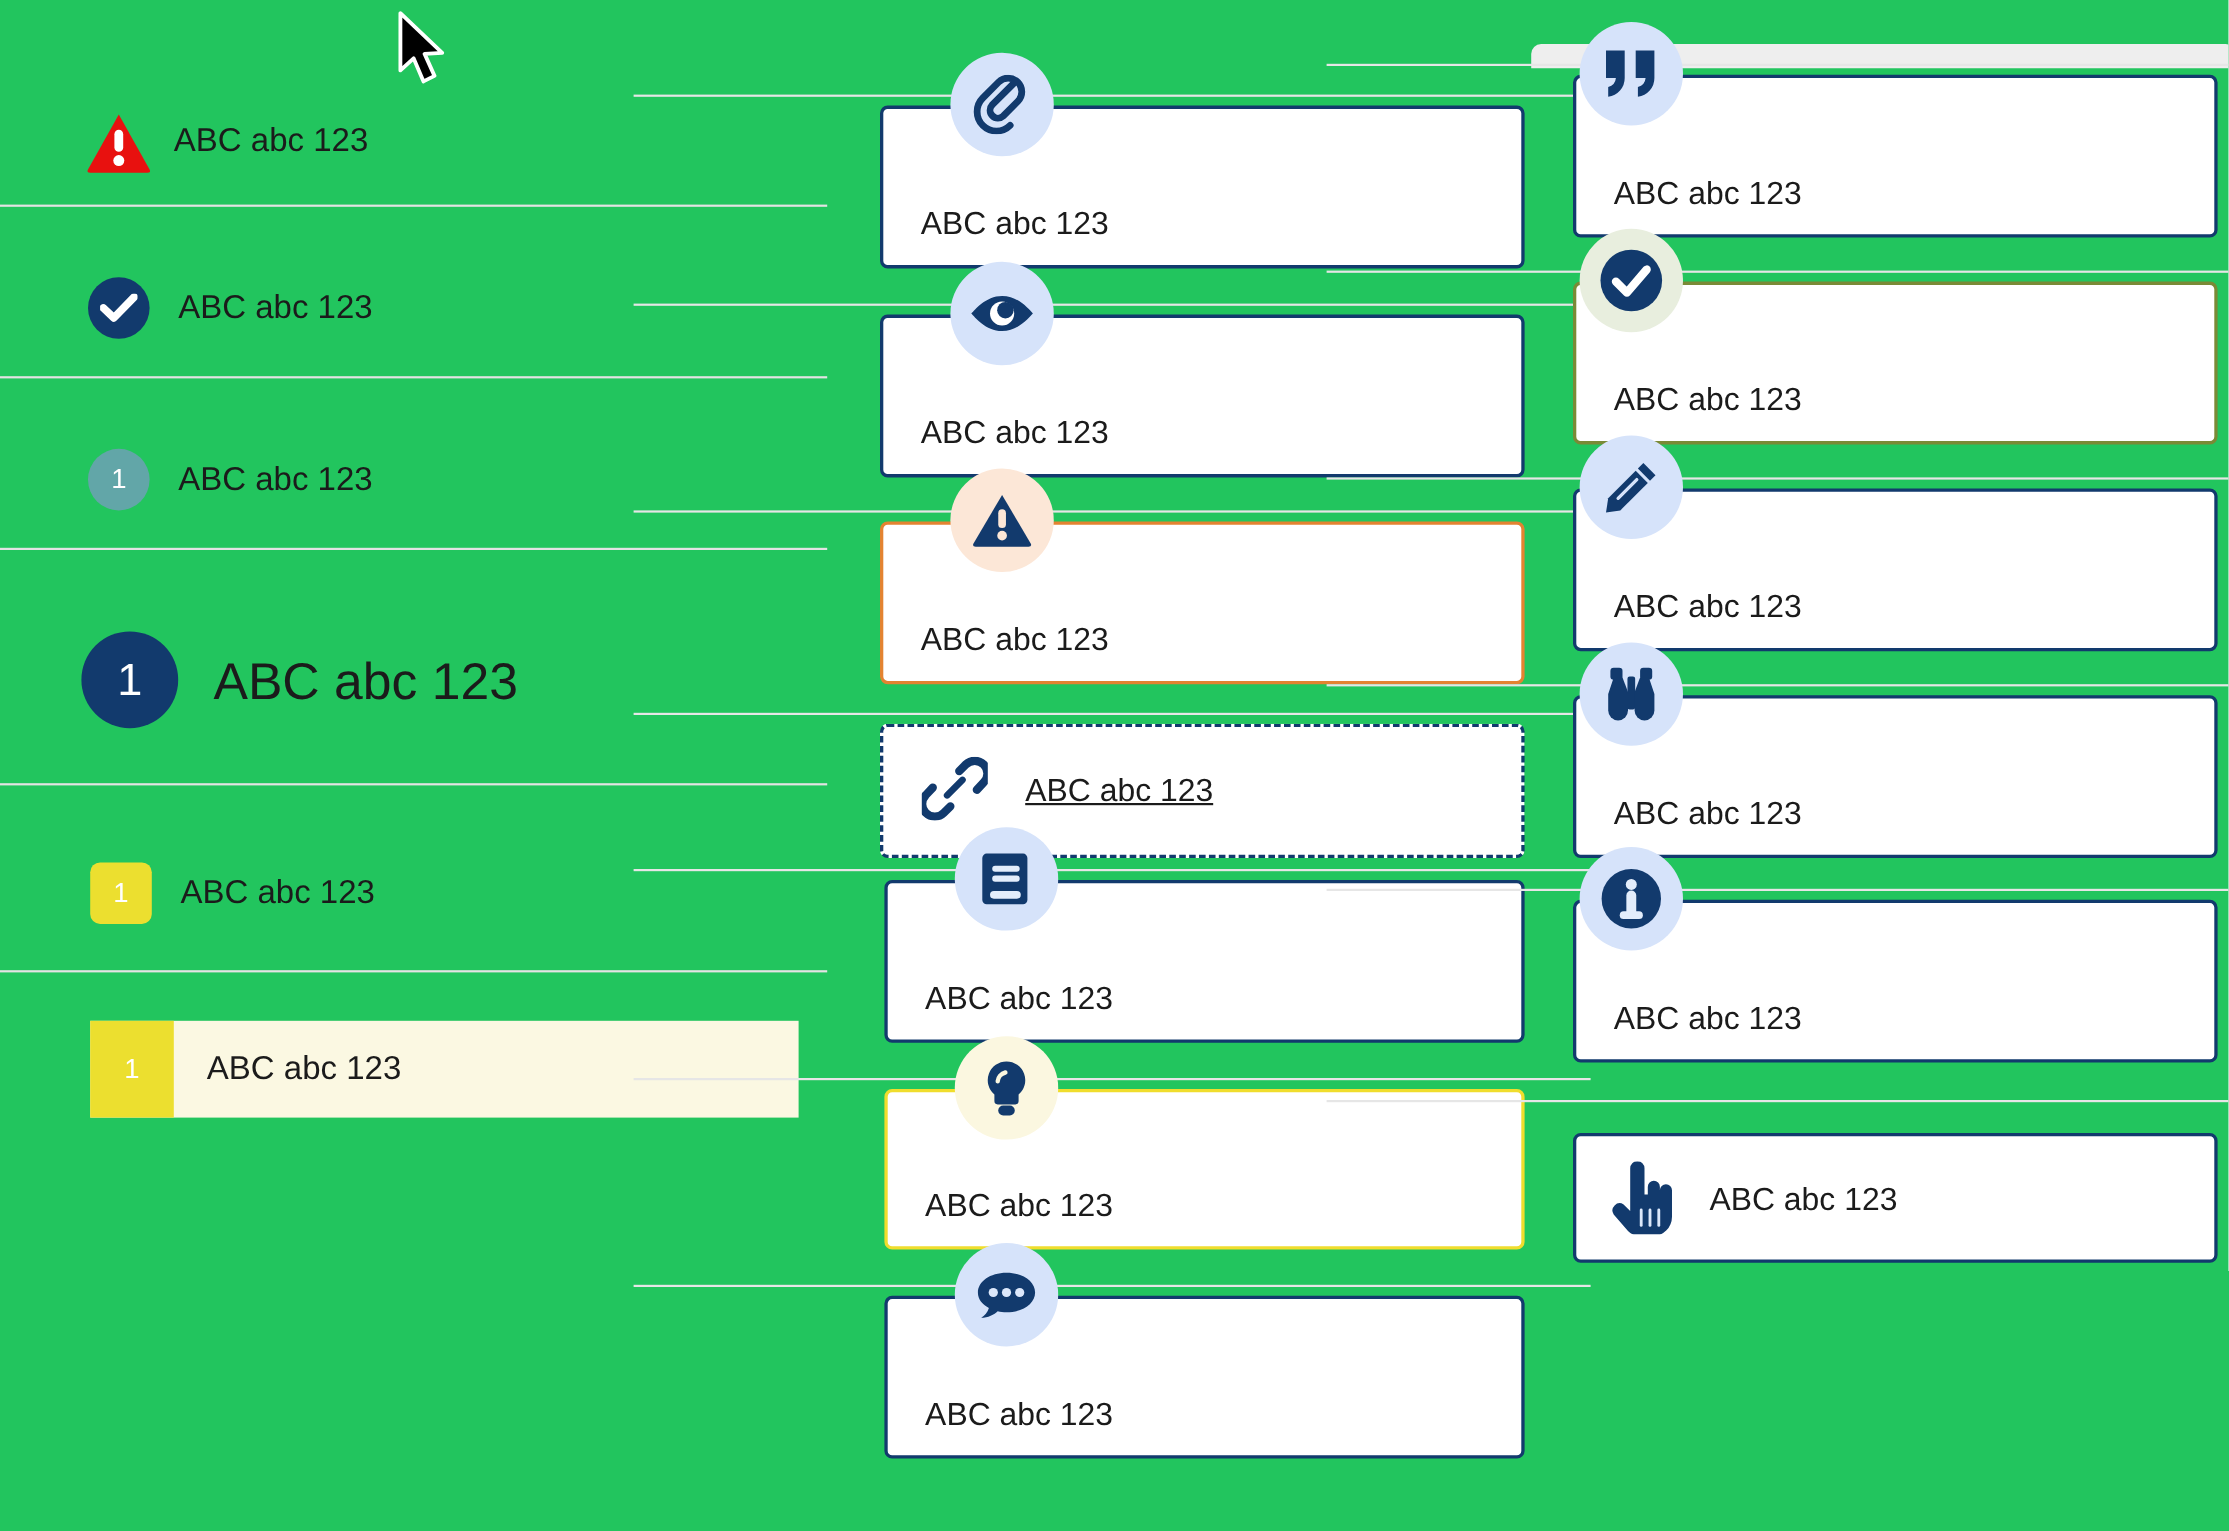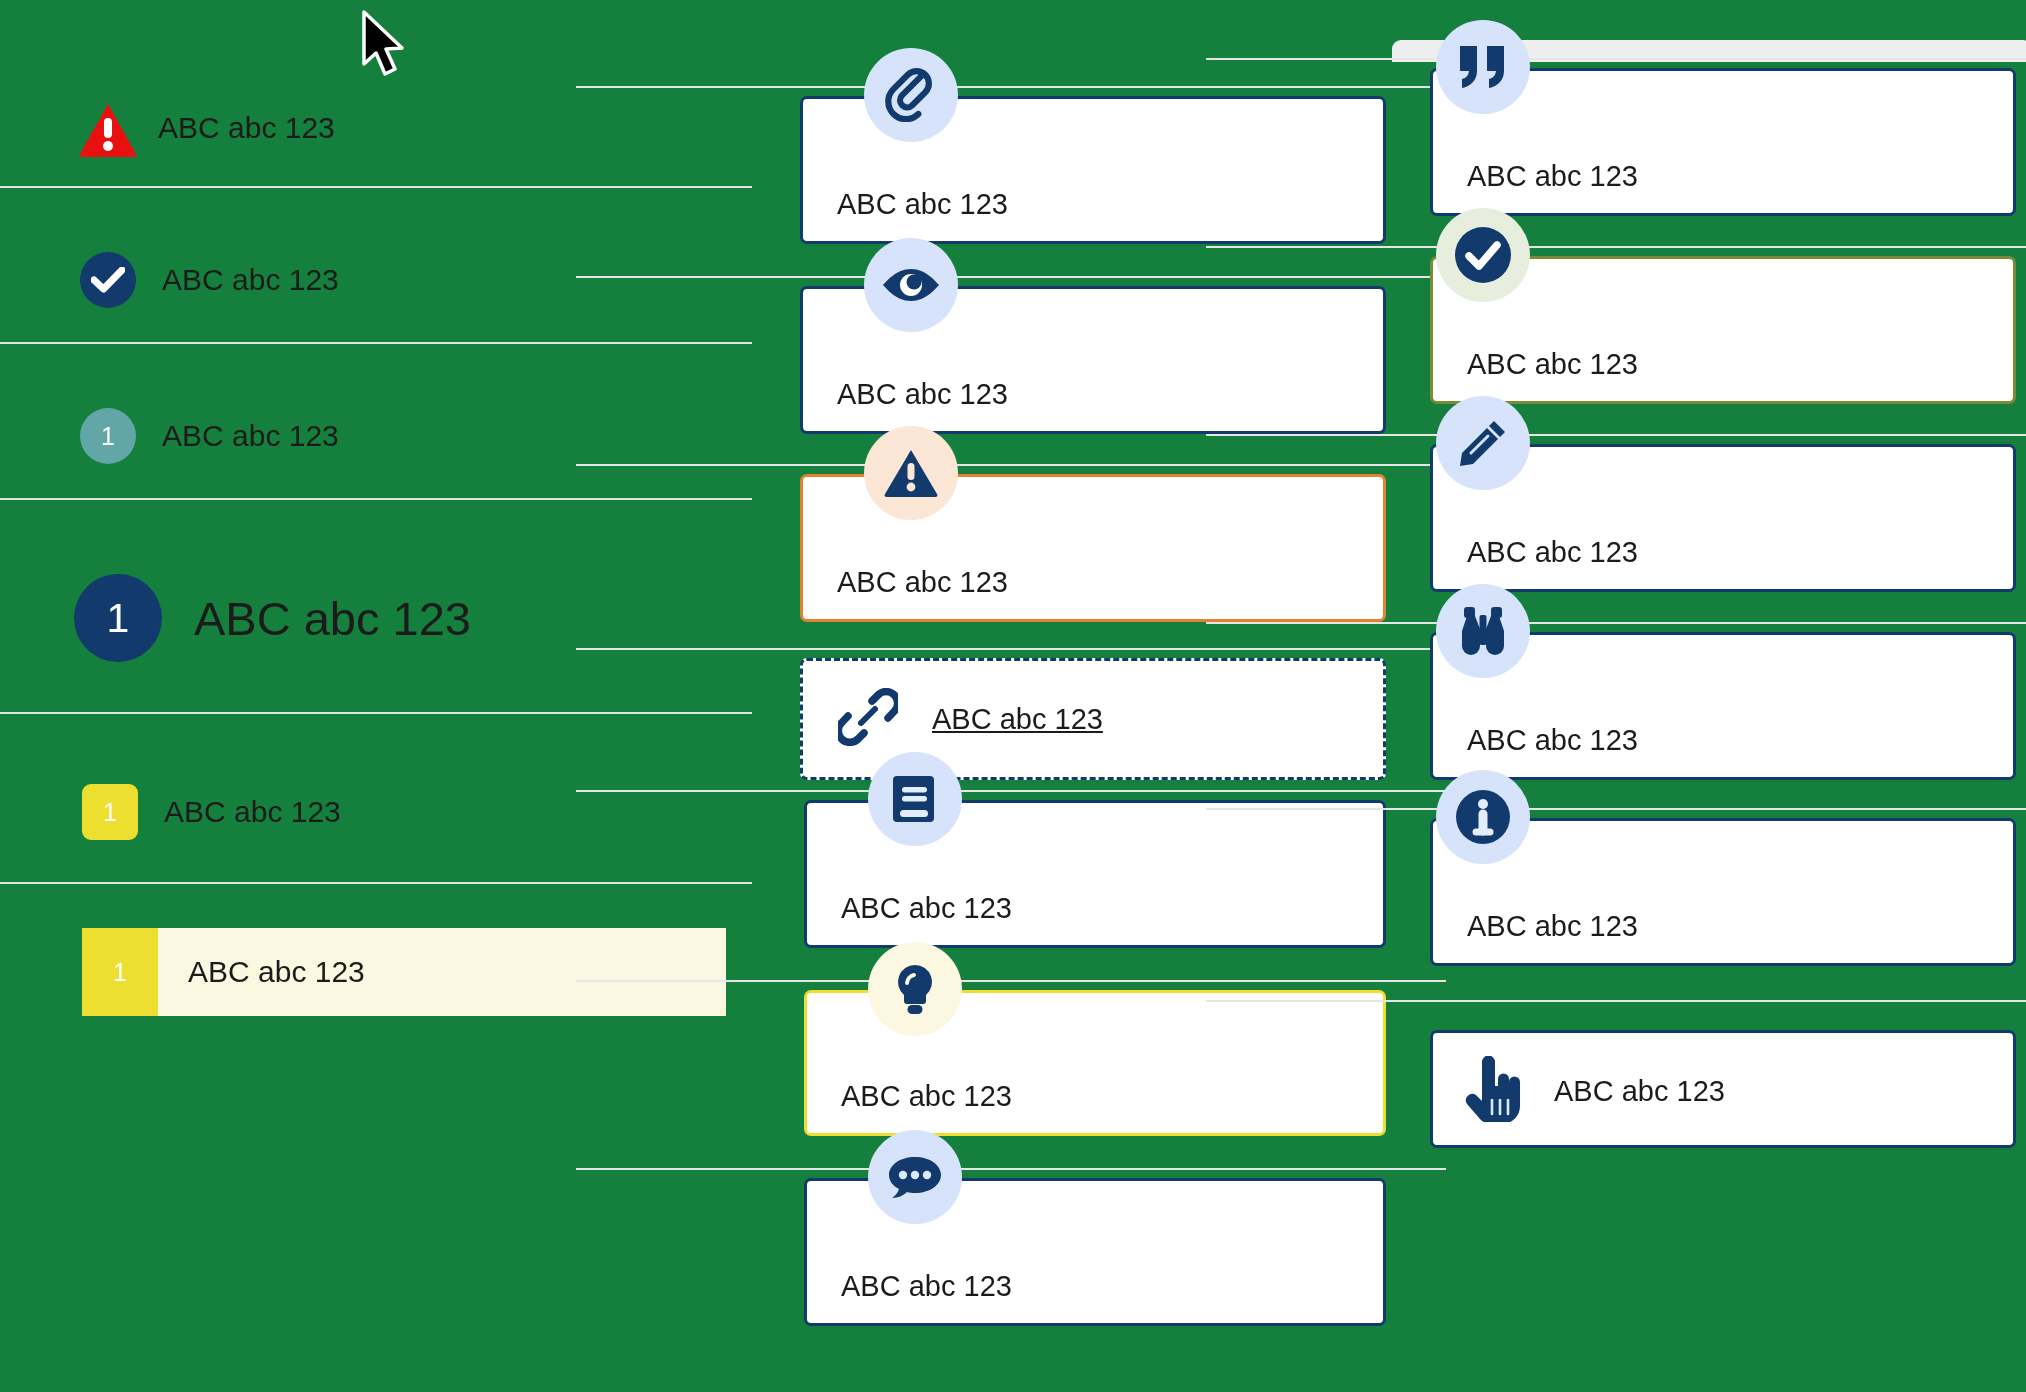--- a/index.html
+++ b/index.html
@@ -5,21 +5,21 @@
   html, body {
     margin: 0;
     padding: 0;
     background: #ffffff;
     font-family: "Liberation Sans", sans-serif;
   }
   #stage {
     position: relative;
     width: 2026px;
     height: 1392px;
-    background: #15803d;
+    background: #22c55e;
     overflow: hidden;
   }
 
   
   .left-col {
     position: absolute;
     left: 0;
     top: 0;
     width: 752px;
     height: 1392px;

